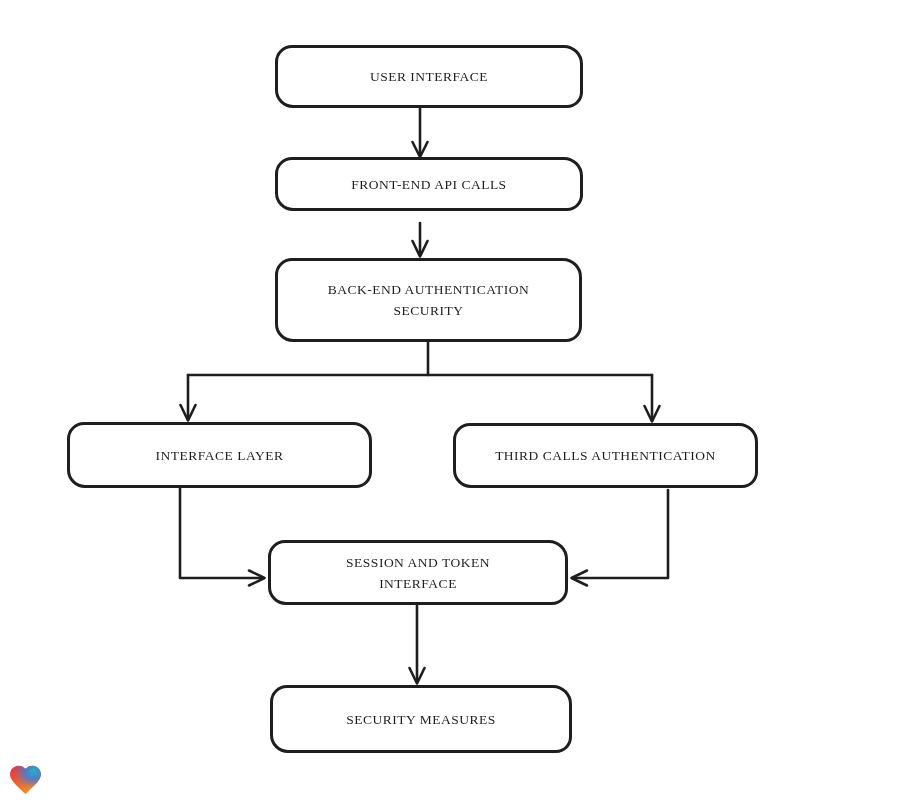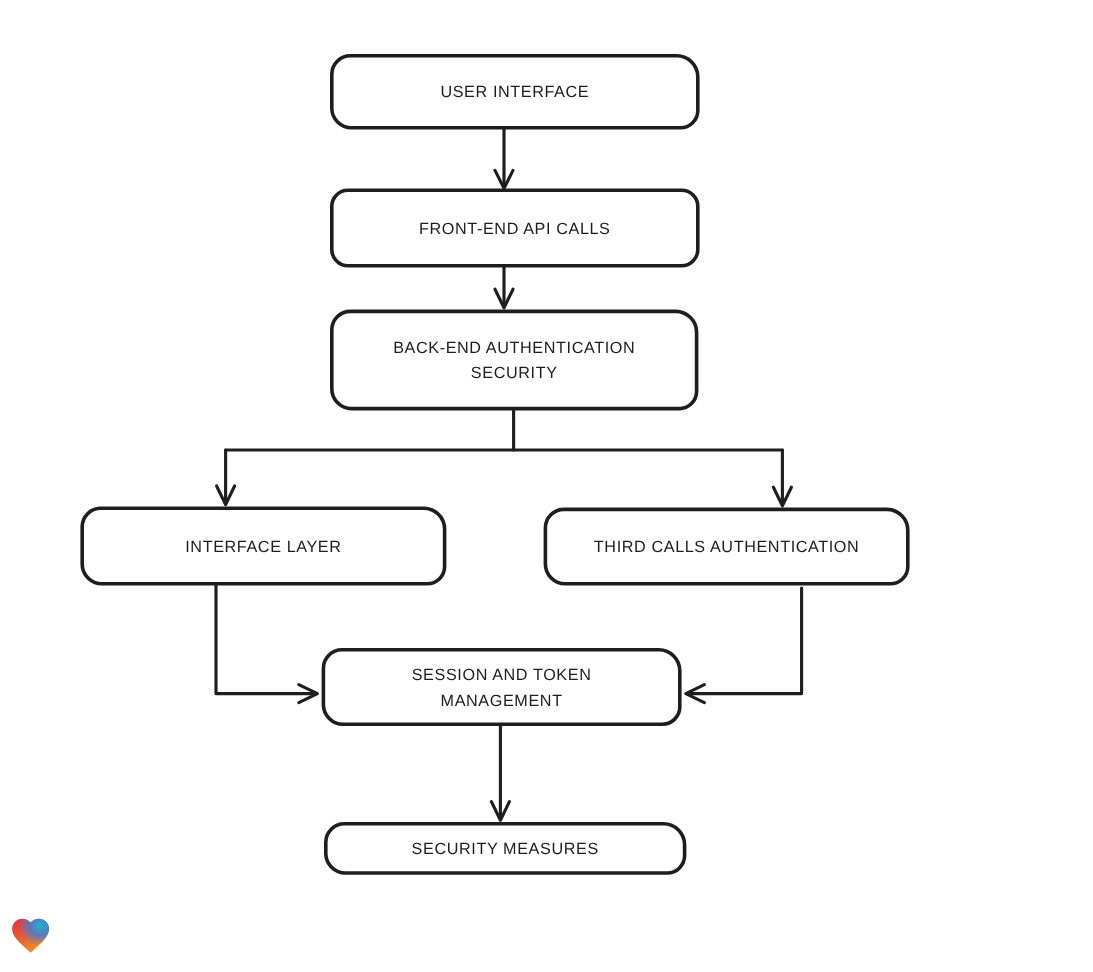--- a/index.html
+++ b/index.html
@@ -6,21 +6,21 @@
     margin: 0;
     padding: 0;
     background: #ffffff;
   }
   .canvas {
     position: relative;
     width: 911px;
     height: 810px;
     background: #ffffff;
     overflow: hidden;
-    font-family: Liberation Sans, sans-serif;
+    font-family: Liberation Serif, serif;
   }
   .edges {
     position: absolute;
     left: 0;
     top: 0;
     width: 911px;
     height: 810px;
   }
   .edges path {
     stroke: #1e1e1e;
@@ -40,26 +40,26 @@
     justify-content: center;
     text-align: center;
   }
   .node .lbl {
     font-size: 13.5px;
     line-height: 21px;
     letter-spacing: 0.5px;
     color: #1e1e1e;
   }
   .n1 { left: 275px; top: 45px;  width: 308px; height: 63px; }
-  .n2 { left: 275px; top: 157px; width: 308px; height: 66px; border-radius: 15px; }
+  .n2 { left: 275px; top: 157px; width: 308px; height: 54px; }
   .n3 { left: 275px; top: 258px; width: 307px; height: 84px; }
   .n4 { left: 67px;  top: 422px; width: 305px; height: 66px; }
   .n5 { left: 453px; top: 423px; width: 305px; height: 65px; }
   .n6 { left: 268px; top: 540px; width: 300px; height: 65px; }
-  .n7 { left: 270px; top: 685px; width: 302px; height: 44px; }
+  .n7 { left: 270px; top: 685px; width: 302px; height: 68px; }
   .n3 .lbl { max-width: 240px; }
   .n6 .lbl { max-width: 175px; }
   .logo {
     position: absolute;
     left: 7px;
     top: 761px;
     width: 37px;
     height: 37px;
   }
 </style>
@@ -119,21 +119,21 @@
 
   <div class="node n4">
     <span class="lbl">INTERFACE LAYER</span>
   </div>
 
   <div class="node n5">
     <span class="lbl">THIRD CALLS AUTHENTICATION</span>
   </div>
 
   <div class="node n6">
-    <span class="lbl">SESSION AND TOKEN MANAGEMENT</span>
+    <span class="lbl">SESSION AND TOKEN INTERFACE</span>
   </div>
 
   <div class="node n7">
     <span class="lbl">SECURITY MEASURES</span>
   </div>
 
   <div class="logo">
     <svg viewBox="0 0 24 24" width="37" height="37" xmlns="http://www.w3.org/2000/svg">
       <defs>
         <linearGradient id="hg1" x1="0" y1="0" x2="0.85" y2="1">

